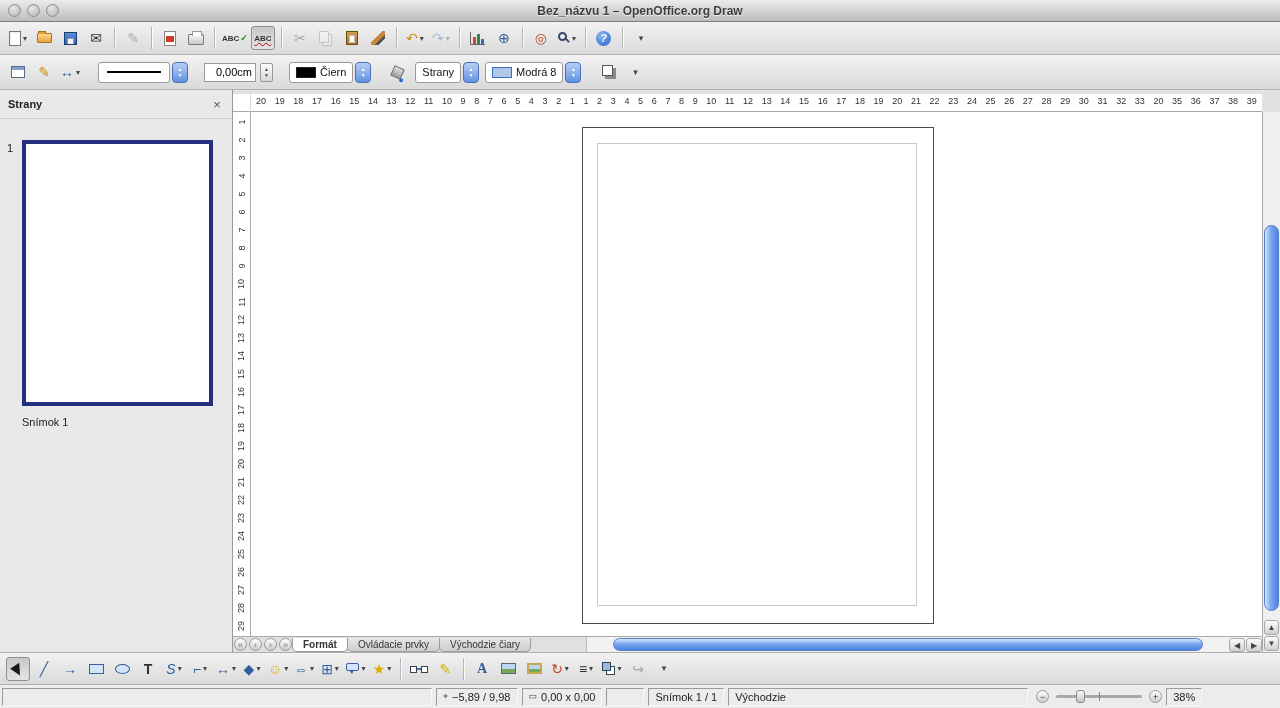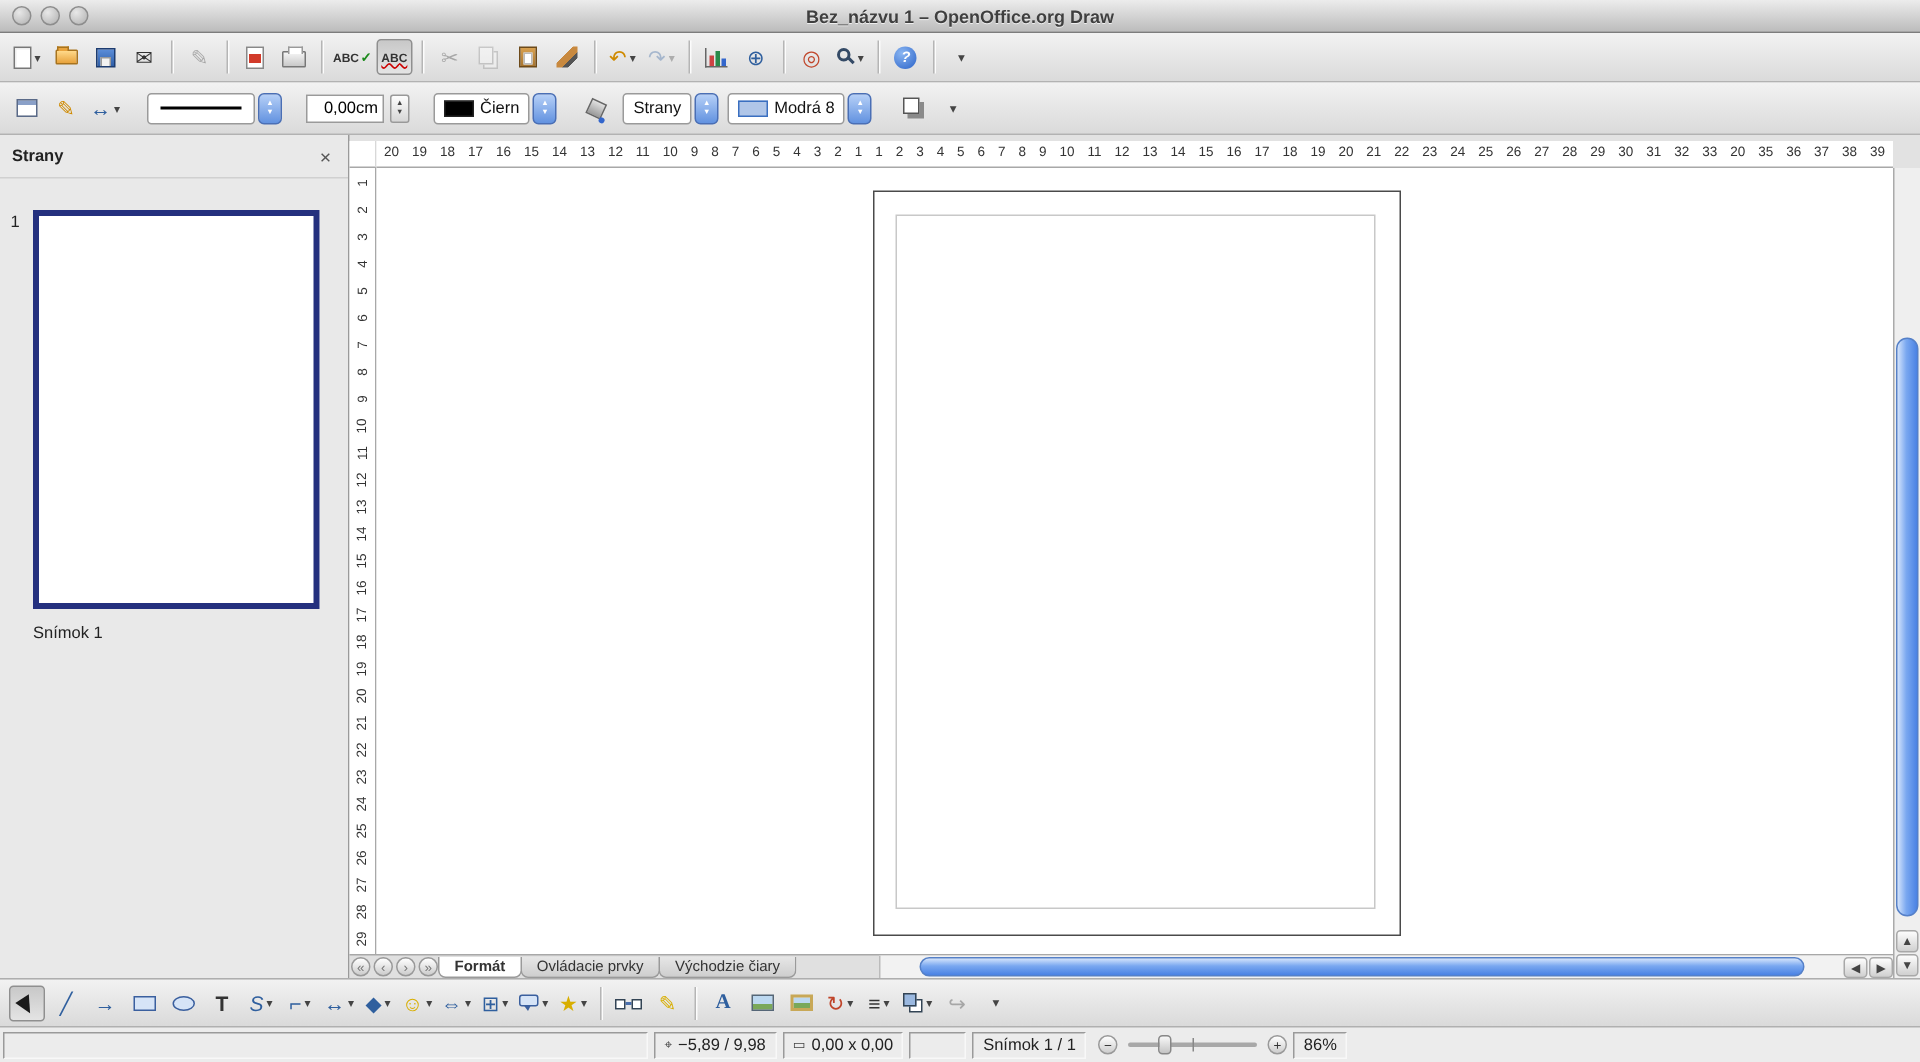--- a/index.html
+++ b/index.html
@@ -492,24 +492,27 @@
     <span>−5,89 / 9,98</span>
   </div>
   <div class="sfield">
     <b class="g small">▭</b>
     <span>0,00 x 0,00</span>
   </div>
   <div class="sfield tiny"></div>
   <div class="sfield">
     <span>Snímok 1 / 1</span>
   </div>
+  <div class="sfield wide">
+    <span>Východzie</span>
+  </div>
   <div class="zoomctl">
     <span class="zbtn">−</span>
     <span class="ztrack">
       <i class="zthumb"></i>
       <i class="zmid"></i>
     </span>
     <span class="zbtn">+</span>
   </div>
   <div class="sfield">
-    <span>86%</span>
+    <span>38%</span>
   </div>
 </div>
 
 </body></html>

